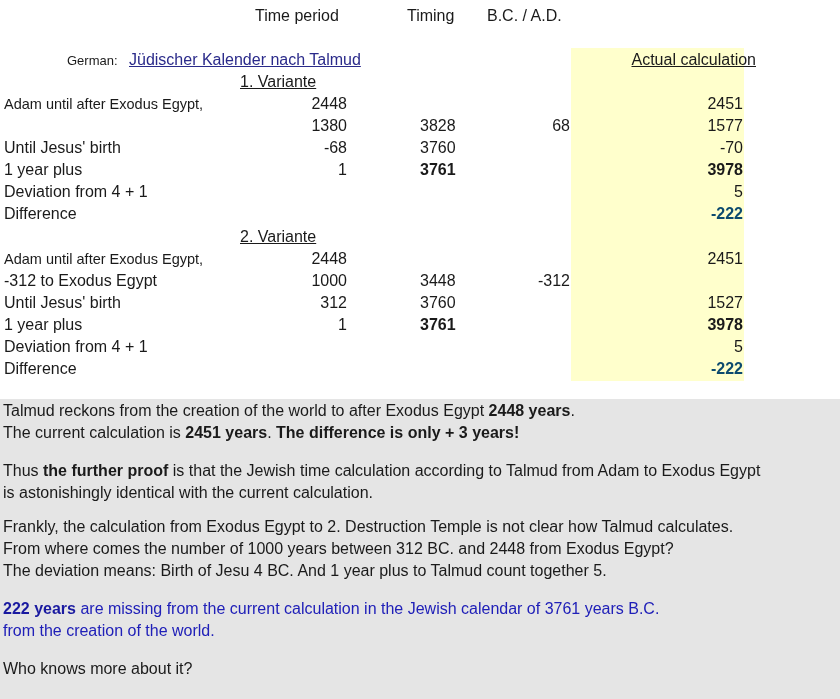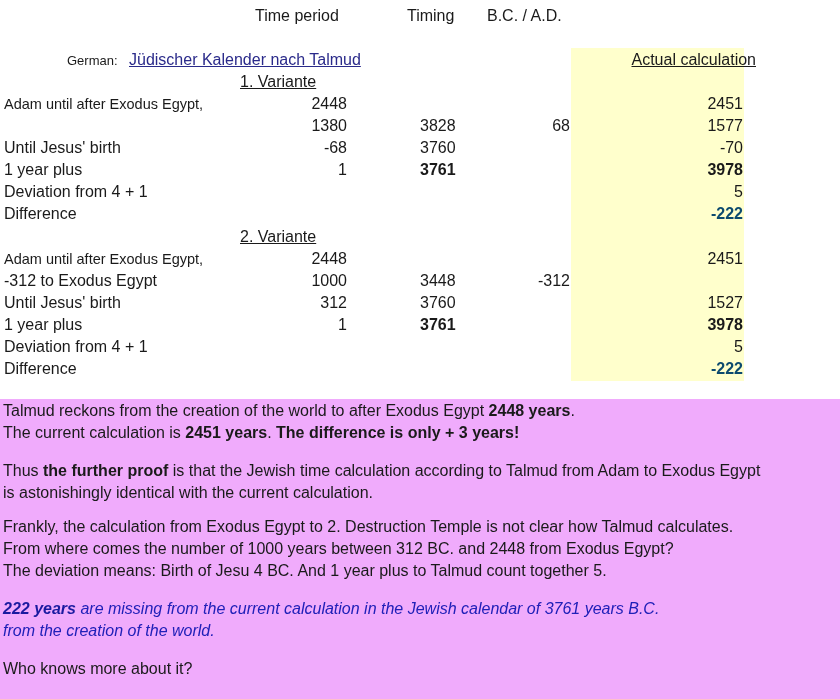--- a/index.html
+++ b/index.html
@@ -20,21 +20,21 @@
     .row .c2 { position: absolute; left: 420px; }
     .row .c3 { position: absolute; right: 270px; text-align: right; }  
     .row .c4 { position: absolute; right: 97px; text-align: center; }   
     .bold { font-weight: bold; }
     .blue-bold { font-weight: bold; color: #0c4a6e; }
     .link { color: #2a2a8a; text-decoration: underline; }
     .u { text-decoration: underline; }
     .german-lbl { font-size: 13px; }
     .note {
       position: absolute; left: 0; top: 399px; width: 840px; height: 300px;
-      background: #f0abfc; font-size: 16px; line-height: 22px;
+      background: #e5e5e5; font-size: 16px; line-height: 22px;
     }
     .note p { margin: 0; padding-left: 3px; white-space: nowrap; }
     .note .blue { color: #2020b8; }
     .note .blue b { color: #1a1aa0; }
   </style>
 </head>
 <body>
 
 <span class="abs hdr" style="left:255px;">Time period</span>
 <span class="abs hdr" style="left:407px;">Timing</span>
@@ -136,20 +136,20 @@
   </div>
   <div style="margin-top:16px;">
     <p><span>Thus </span><b>the further proof</b><span> is that the Jewish time calculation according to Talmud from Adam to Exodus Egypt</span></p>
     <p> is astonishingly identical with the current calculation.</p>
   </div>
   <div style="margin-top:12px;">
     <p>Frankly, the calculation from Exodus Egypt to 2. Destruction Temple is not clear how Talmud calculates.</p>
     <p>From where comes the number of 1000 years between 312 BC. and 2448 from Exodus Egypt?</p>
     <p>The deviation means: Birth of Jesu 4 BC. And 1 year plus to Talmud count together 5.</p>
   </div>
-  <div style="margin-top:16px;font-style:italic;" class="blue">
+  <div style="margin-top:16px;" class="blue">
     <p><b>222 years</b><span> are missing from the current calculation in the Jewish calendar of 3761 years B.C.</span></p>
     <p>from the creation of the world.</p>
   </div>
   <div style="margin-top:16px;">
     <p>Who knows more about it?</p>
   </div>
 </div>
 
 </body></html>

